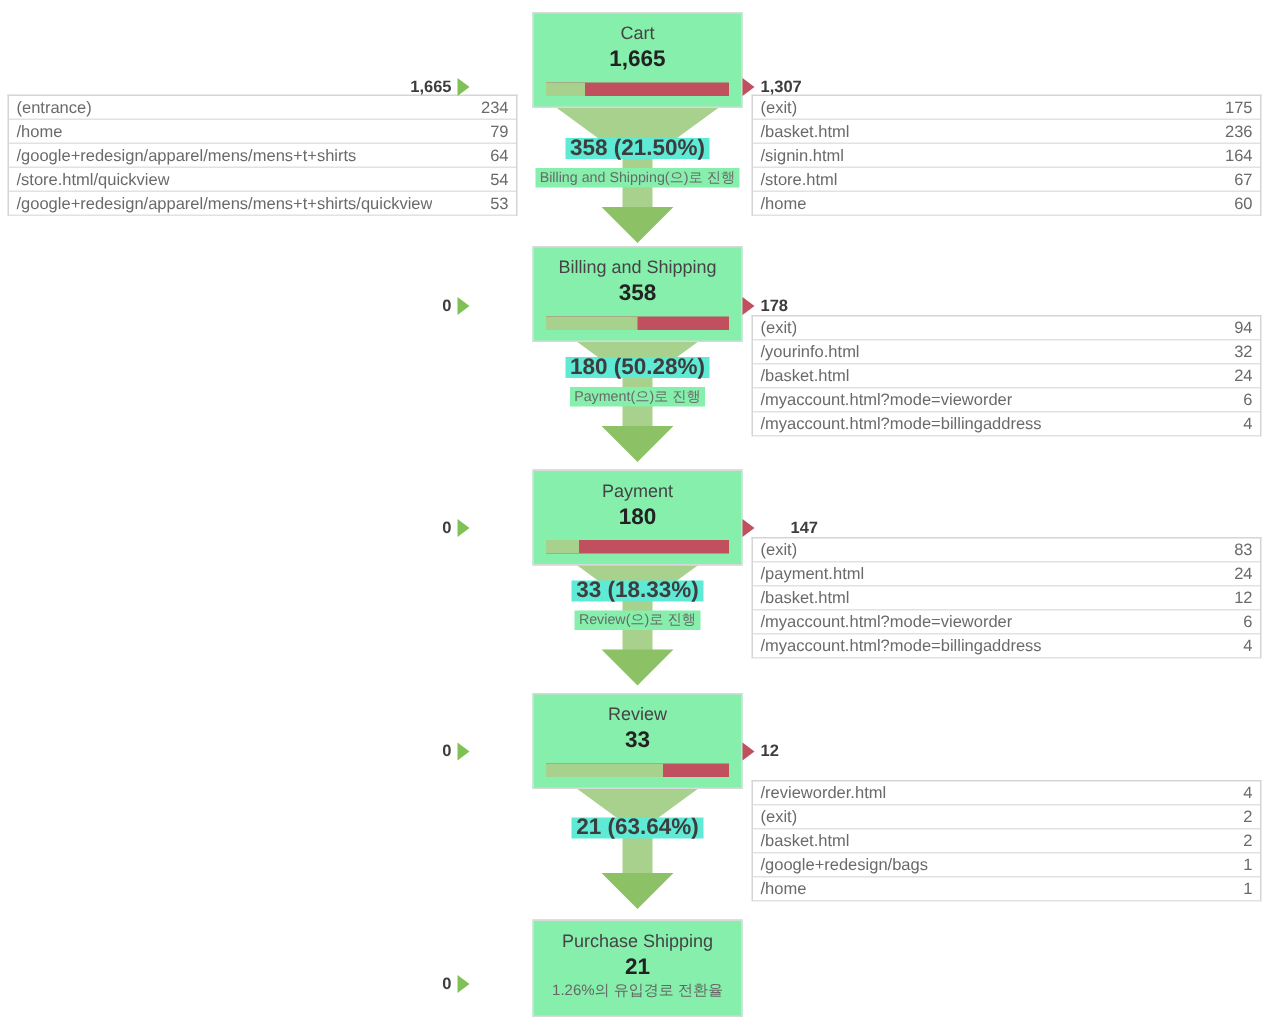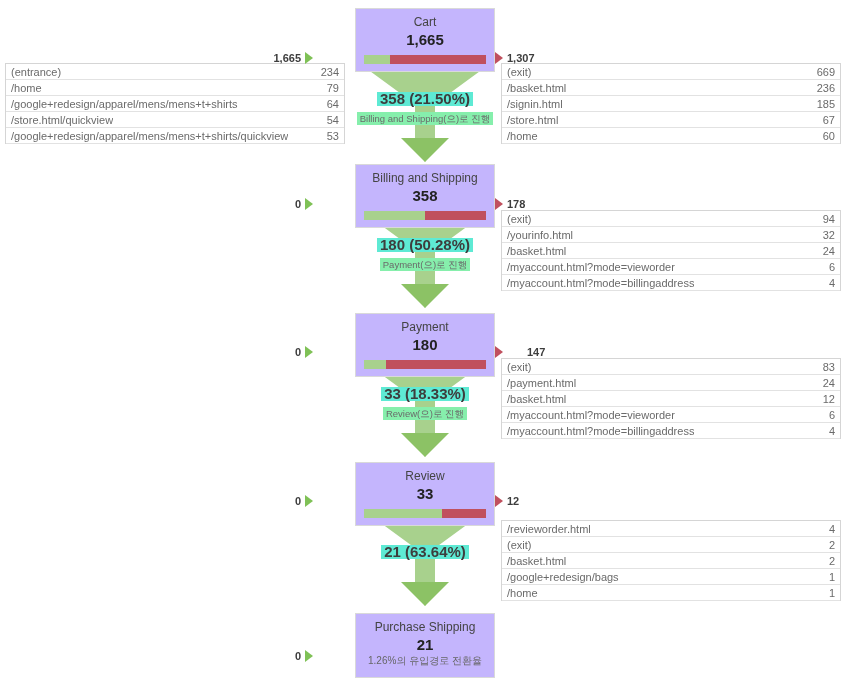--- a/index.html
+++ b/index.html
@@ -14,21 +14,21 @@
     position: relative;
     width: 846px;
     height: 680px;
   }
 
   
   .step-box {
     position: absolute;
     left: 355px;
     width: 140px;
-    background: #c4b5fd;
+    background: #86efac;
     border: 1px solid #d9d9d9;
     text-align: center;
     padding-top: 6px;
     z-index: 4;
   }
   .step-name {
     font-size: 12px;
     color: #444444;
     line-height: 15px;
     white-space: nowrap;
@@ -204,29 +204,29 @@
       </div>
       <div class="detail-row">
         <span class="label">/google+redesign/apparel/mens/mens+t+shirts/quickview</span>
         <span class="count">53</span>
       </div>
     </div>
 
   <div class="detail-table" style="top:63px; left:501px; width:340px;">
       <div class="detail-row">
         <span class="label">(exit)</span>
-        <span class="count">669</span>
+        <span class="count">175</span>
       </div>
       <div class="detail-row">
         <span class="label">/basket.html</span>
         <span class="count">236</span>
       </div>
       <div class="detail-row">
         <span class="label">/signin.html</span>
-        <span class="count">185</span>
+        <span class="count">164</span>
       </div>
       <div class="detail-row">
         <span class="label">/store.html</span>
         <span class="count">67</span>
       </div>
       <div class="detail-row">
         <span class="label">/home</span>
         <span class="count">60</span>
       </div>
     </div>

